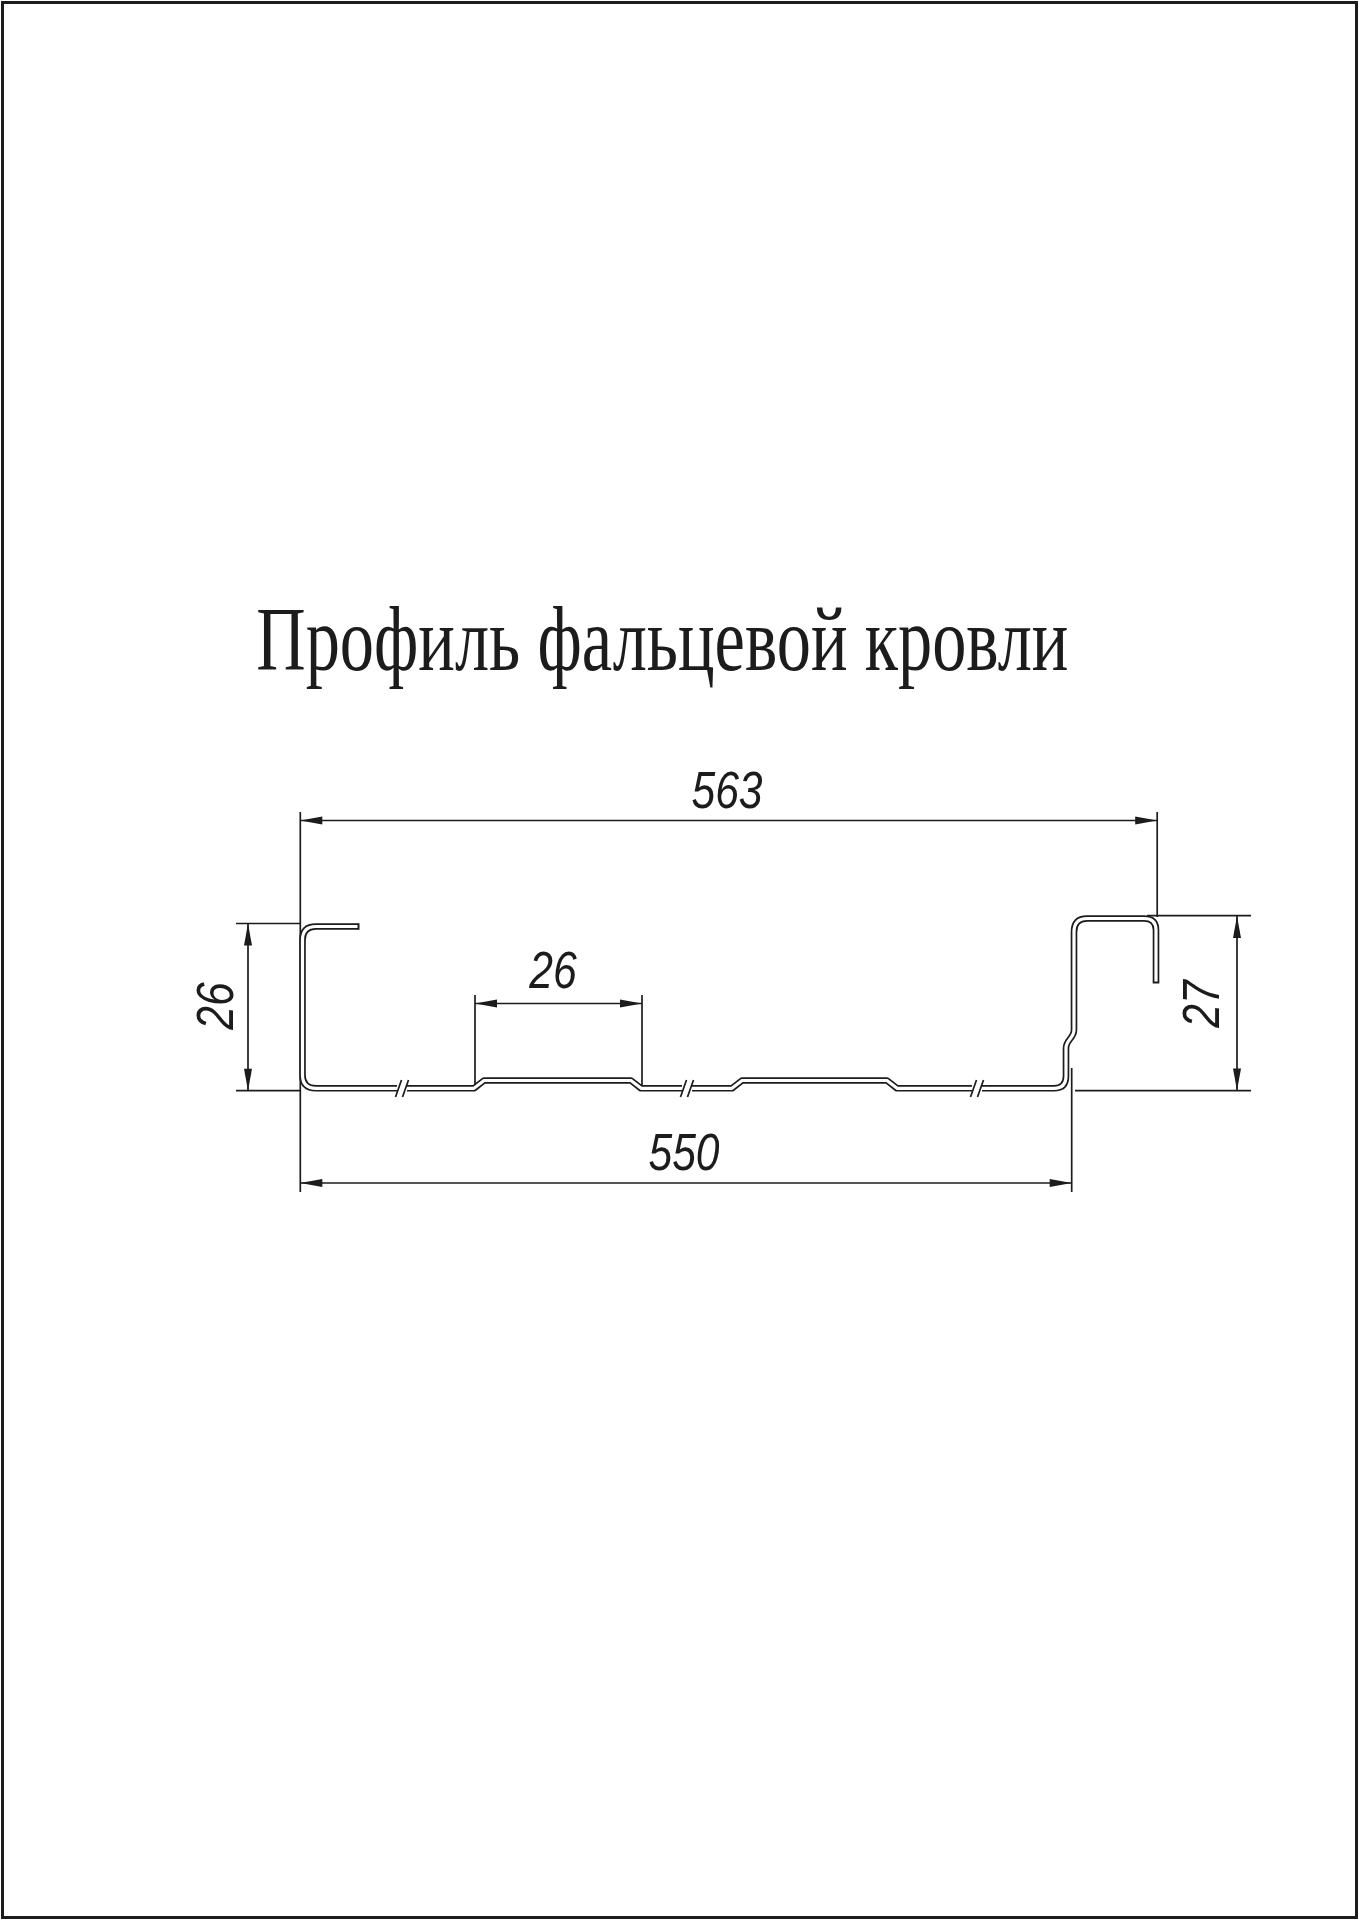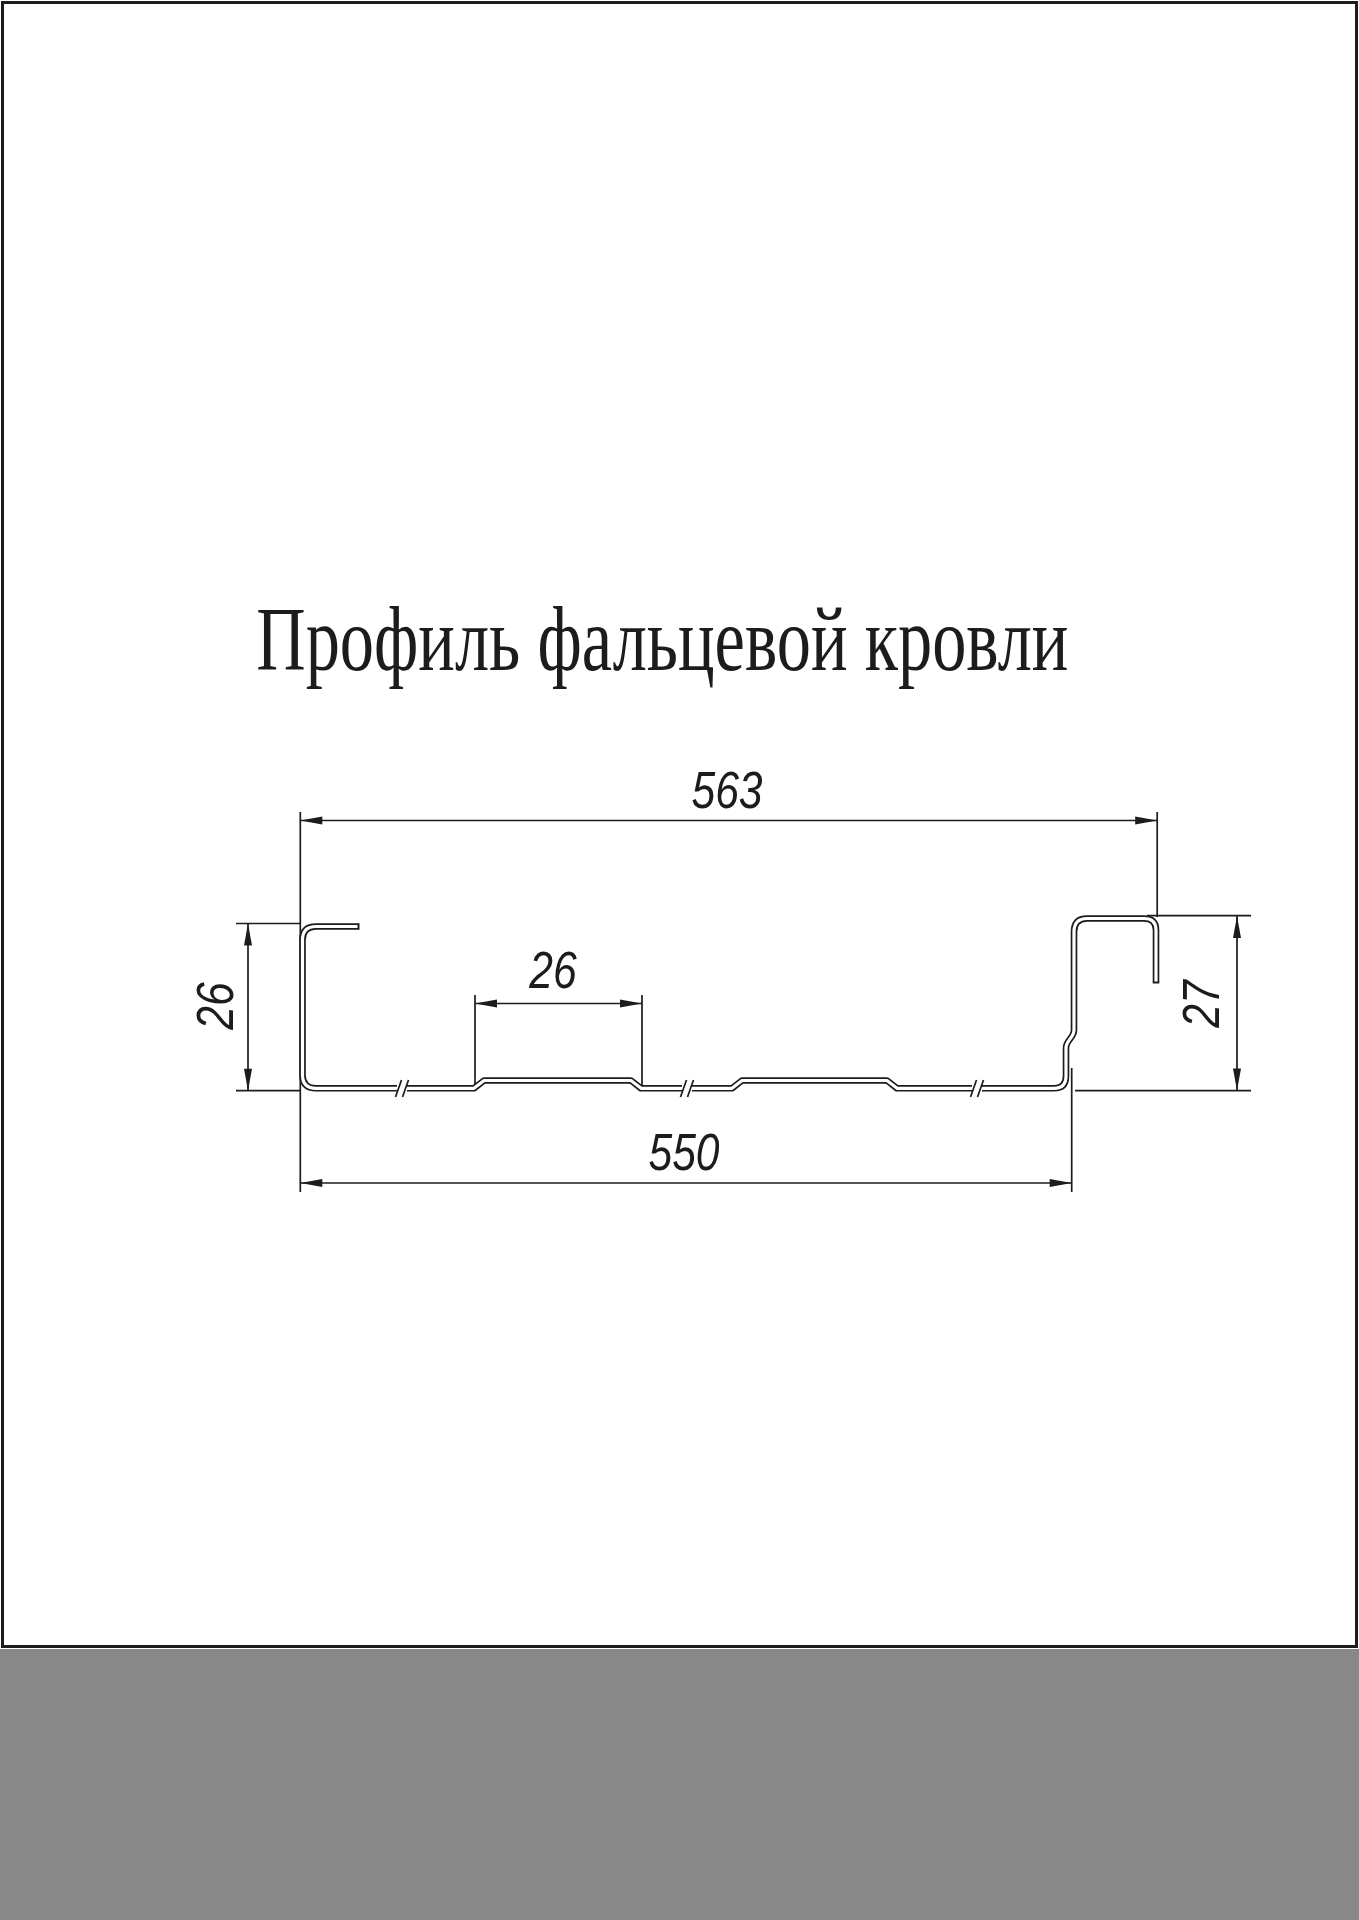--- a/index.html
+++ b/index.html
@@ -2,21 +2,21 @@
 <html style="--ink: #1c1c1c; --paper: #ffffff;"><head>
 <meta charset="utf-8">
 <style>
   :root{
     --ink:#1c1c1c;
     --paper:#ffffff;
   }
   html,body{margin:0;padding:0;background:#888;}
   .page{
     position:relative;
-    width:1359px;height:1649px;
+    width:1359px;height:1920px;
     background:var(--paper);
     margin:0 auto;
     overflow:hidden;
     font-family:"Liberation Sans",sans-serif;
   }
   .page-border{
     position:absolute;
     left:1px;top:1px;right:1px;bottom:1px;
     border:3px solid var(--ink);
     pointer-events:none;

